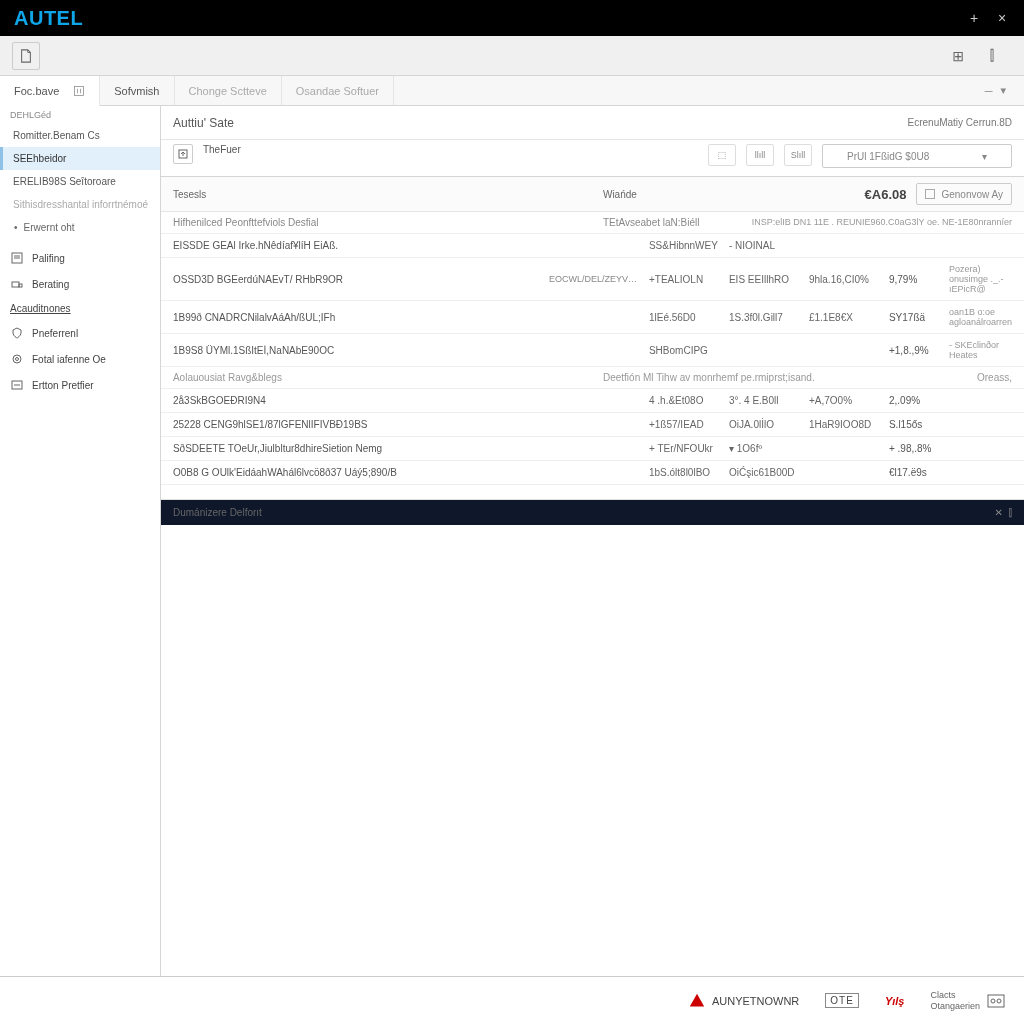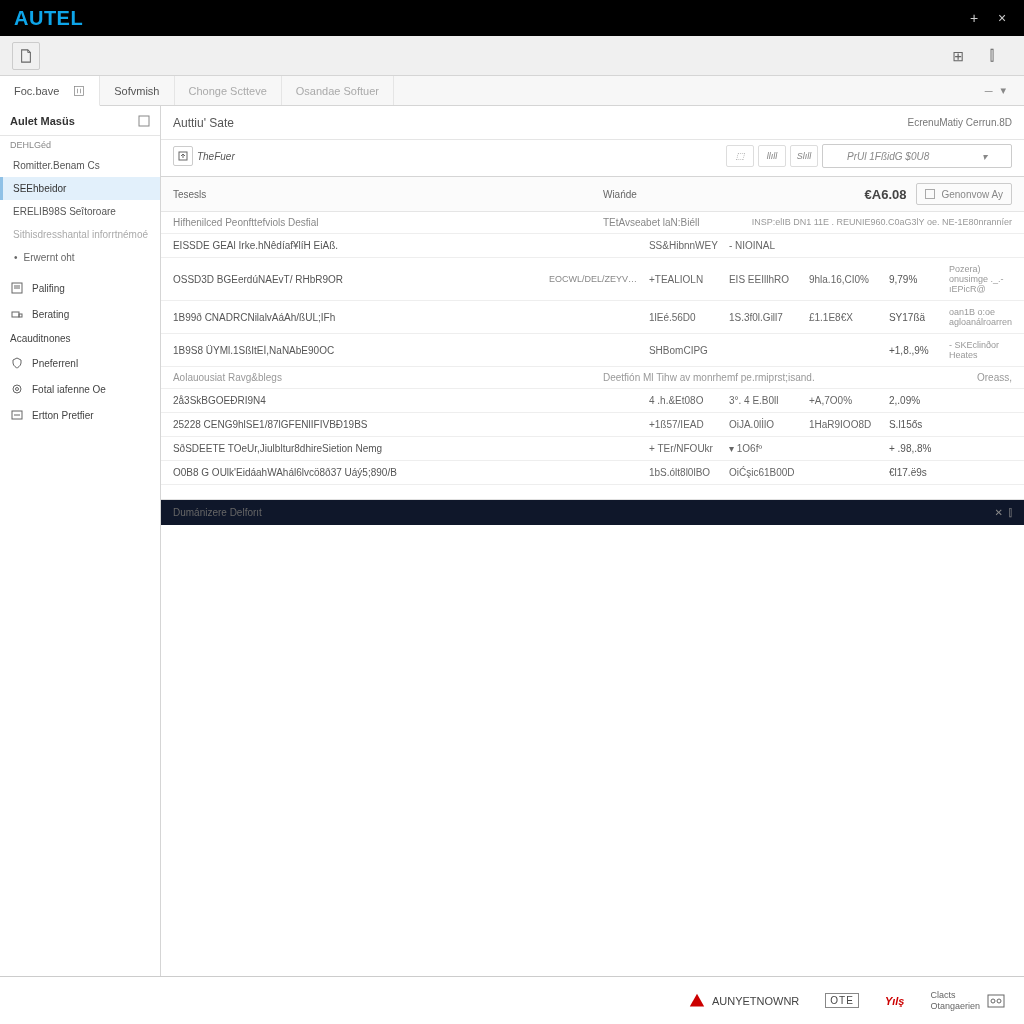--- a/index.html
+++ b/index.html
@@ -29,21 +29,21 @@
 .sidebar-item.sel { background:#e2f0fb; border-left-color:#8fc1e6; color:#333; }
 .sidebar-item.muted { color:#aaa; }
 .sidebar-bullet { display:flex; align-items:center; gap:6px; padding:6px 14px; font-size:10px; color:#666; }
 .sidebar-icon-row { display:flex; align-items:center; gap:8px; padding:6px 10px; font-size:10px; color:#444; cursor:pointer; }
 .sidebar-icon { width:14px; height:14px; display:inline-flex; align-items:center; justify-content:center; color:#666; }
 
 .main { flex: 1; display: flex; flex-direction: column; }
 .page-header { display:flex; align-items:center; padding:6px 12px; border-bottom:1px solid #e5e5e5; height:34px; }
 .page-title { font-size:12px; color:#555; flex:0 0 auto; }
 .page-header-right { margin-left:auto; font-size:10px; color:#777; }
-.filter-row { display:flex; align-items:center; padding:4px 12px 8px; gap:4px;font-style:italic; }
+.filter-row { display:flex; padding:4px 12px 8px; gap:10px; }
 .filter-row .lefticon { width:20px; height:20px; border:1px solid #ccc; border-radius:2px; display:flex; align-items:center; justify-content:center; color:#666; }
 .filter-label { font-size:10px; color:#555; }
 .filter-spacer { flex:1; }
 .mini-icon-btn { width:28px; height:22px; border:1px solid #ddd; border-radius:2px; display:flex; align-items:center; justify-content:center; color:#888; font-size:9px; cursor:pointer; }
 .dropdown { height:24px; border:1px solid #ccc; border-radius:2px; display:flex; align-items:center; padding:0 24px; gap:8px; color:#888; font-size:10px; min-width:190px; }
 .dropdown .chev { margin-left:auto; }
 
 .table-zone { border-top:1px solid #d5d5d5; }
 .thead { display:flex; align-items:center; padding:6px 12px; border-bottom:1px solid #e5e5e5; font-size:10px; color:#666; background:#fbfbfb; }
 .col-name { flex:0 0 430px; }
@@ -117,28 +117,20 @@
     </div>
   <div class="tabbar-right">
     <span>─</span>
     <span>▾</span>
   </div>
 </div>
 
 <div class="content-row">
 
   <div class="sidebar">
-    <div class="sidebar-header">
-      <span>Aulet Masüs</span>
-      <span class="sq">
-        <svg width="12" height="12" viewBox="0 0 12 12">
-            <rect x="1" y="1" width="10" height="10" fill="none" stroke="#888"></rect>
-          </svg>
-      </span>
-    </div>
     <div class="sidebar-sub">DEHLGéd</div>
     <div class="sidebar-item">Romitter.Benam Cs</div>
     <div class="sidebar-item sel">SEEhbeidor</div>
     <div class="sidebar-item">ERELIB98S Seîtoroare</div>
     <div class="sidebar-item muted">Sithisdresshantal inforrtnémoé</div>
     <div class="sidebar-bullet">
       <span>•</span>
       <span>Erwernt oht</span>
     </div>
     <div style="height:6px;"></div>
@@ -153,21 +145,21 @@
     </div>
     <div class="sidebar-icon-row">
       <span class="sidebar-icon">
           <svg width="12" height="12" viewBox="0 0 12 12">
             <rect x="1" y="4" width="7" height="5" fill="none" stroke="#666"></rect>
             <rect x="8" y="6" width="3" height="3" fill="none" stroke="#666"></rect>
           </svg>
         </span>
       <span>Berating</span>
     </div>
-    <div class="sidebar-icon-row" style="">
+    <div class="sidebar-icon-row" style="text-decoration:underline;">
       <span>Acauditnones</span>
     </div>
     <div class="sidebar-icon-row">
       <span class="sidebar-icon">
           <svg width="12" height="12" viewBox="0 0 12 12">
             <path d="M6 1l4 2v3c0 3-4 5-4 5s-4-2-4-5V3z" fill="none" stroke="#666"></path>
           </svg>
         </span>
       <span>Pneferrenl</span>
     </div>

